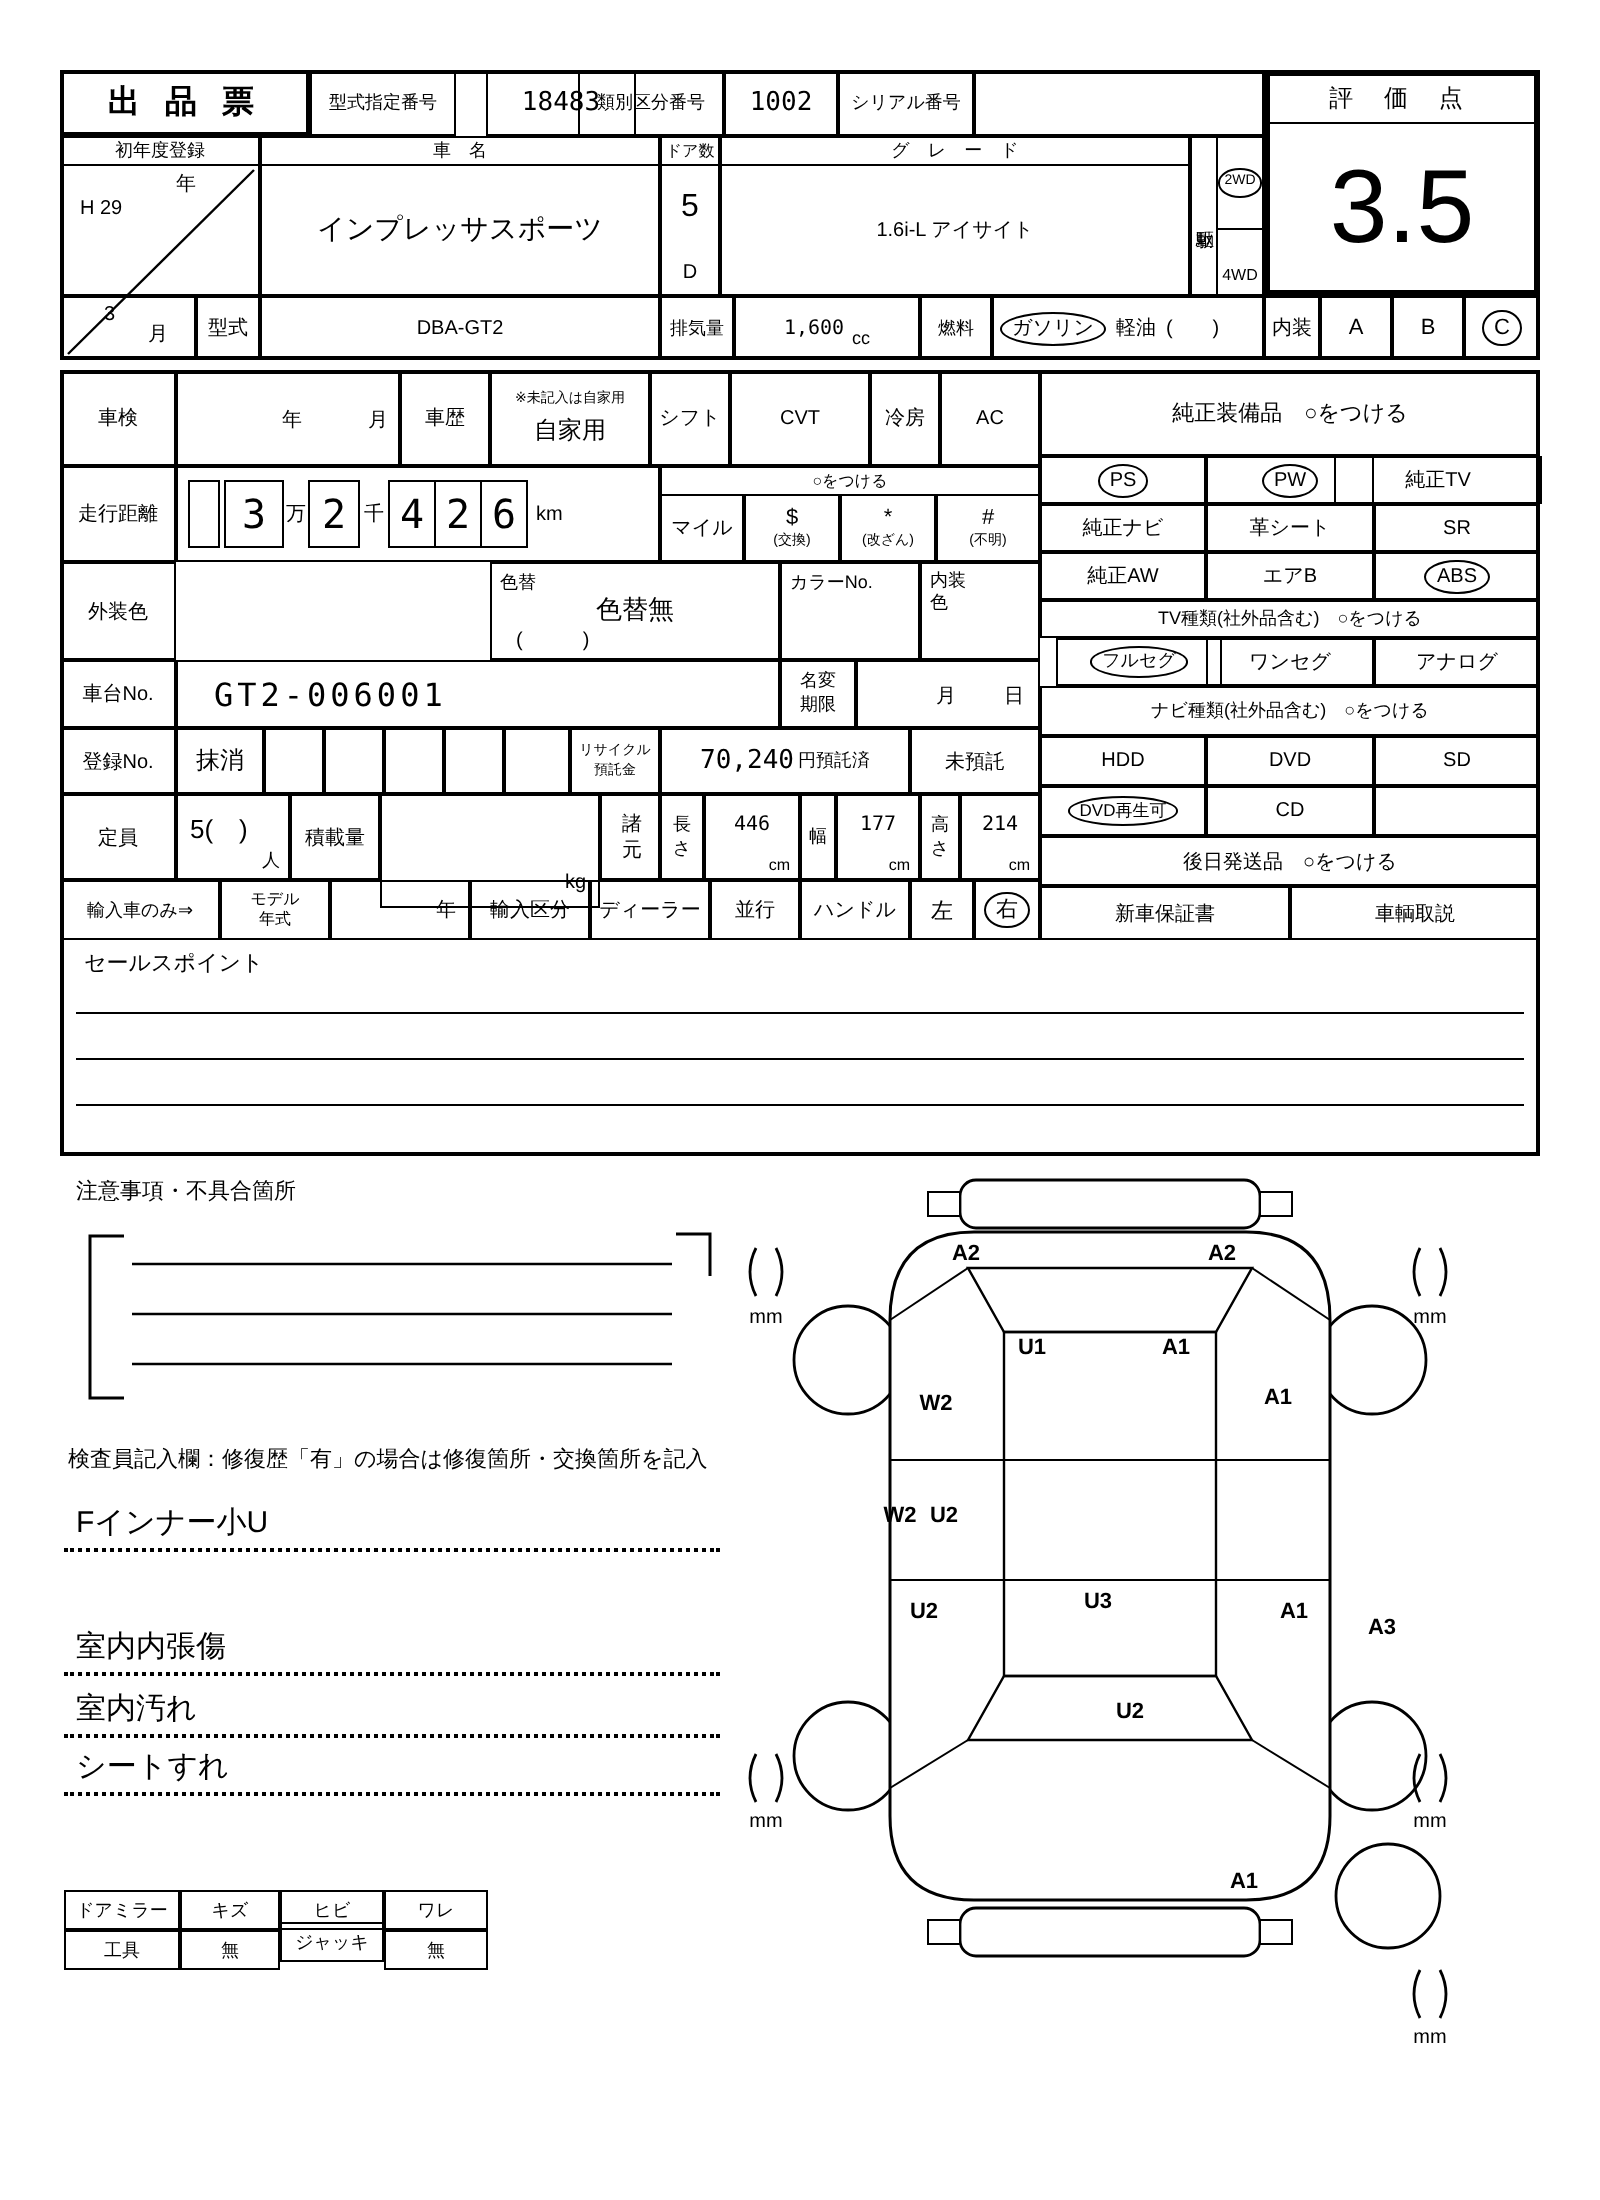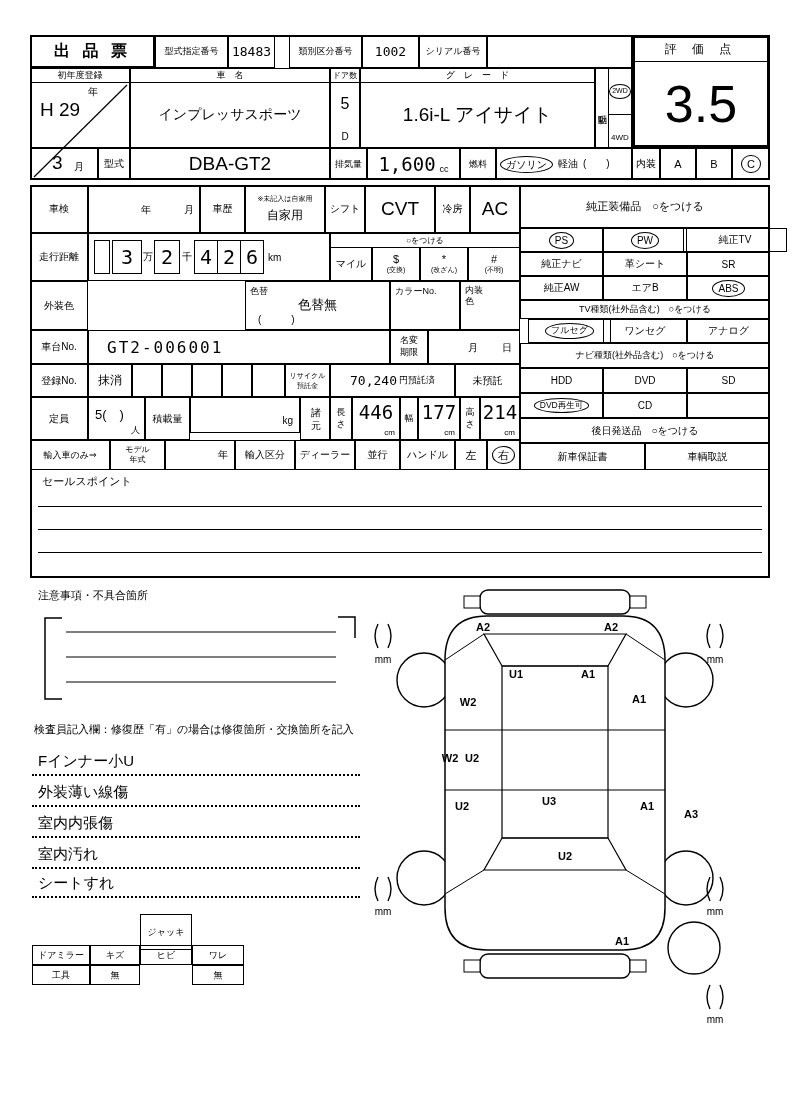--- a/index.html
+++ b/index.html
@@ -13,30 +13,30 @@
 .mono{font-family:"DejaVu Sans Mono",monospace}
 .circ{border:1.5px solid #000;border-radius:50%;padding:0 5px;display:inline-block;line-height:1.5;white-space:nowrap}
 .o2{position:absolute;border:2px solid #000;pointer-events:none}
 .o3{position:absolute;border:3px solid #000;pointer-events:none}
 .hl{position:absolute;border-top:1px solid #000}
 .itm{position:absolute;border-bottom:2px dotted #000;display:flex;align-items:flex-end;padding:0 0 3px 6px;font-size:15px}
 .mk{position:absolute;transform:translate(-50%,-50%);font-size:11px;font-weight:700}
 .mm{position:absolute;transform:translate(-50%,-50%);font-size:10px}
 .db{display:inline-flex;align-items:center;justify-content:center;height:34px;border:1px solid #000}
 .vt{writing-mode:vertical-rl;text-orientation:upright}
-.f7{font-size:7px}.f8{font-size:8px}.f9{font-size:9px}.f10{font-size:10px}.f11{font-size:11px}.f12{font-size:12px}.f13{font-size:13px}.f14{font-size:14px}.f15{font-size:19px}.f16{font-size:16px}.f20{font-size:20px}
+.f7{font-size:7px}.f8{font-size:8px}.f9{font-size:9px}.f10{font-size:10px}.f11{font-size:11px}.f12{font-size:12px}.f13{font-size:13px}.f14{font-size:14px}.f15{font-size:10px}.f16{font-size:16px}.f20{font-size:20px}
 </style>
 </head>
 <body>
 
 <div id="sheet">
 
   <div class="b cc f16" style="left:30px;top:35px;width:125px;height:33px;border-width:2px;font-weight:bold;letter-spacing:4px">出 品 票</div>
   <div class="b cc f9" style="left:155px;top:35px;width:73px;height:33px">型式指定番号</div>
-  <div class="b cc mono f13" style="left:228px;top:35px;width:47px;height:33px">18483</div>
+  <div class="b cc mono f13" style="left:243px;top:35px;width:75px;height:33px">18483</div>
   <div class="b cc f9" style="left:289px;top:35px;width:73px;height:33px">類別区分番号</div>
   <div class="b cc mono f13" style="left:362px;top:35px;width:57px;height:33px">1002</div>
   <div class="b cc f9" style="left:419px;top:35px;width:68px;height:33px">シリアル番号</div>
   <div class="b" style="left:487px;top:35px;width:145px;height:33px"></div>
 
   <div class="o3" style="left:632px;top:35px;width:138px;height:113px"></div>
   <div class="a cc f12" style="left:635px;top:38px;width:132px;height:24px;border-bottom:1px solid #000;letter-spacing:6px">評 価 点</div>
   <div class="a cc" style="left:635px;top:62px;width:132px;height:83px;font-size:52px">3.5</div>
 
   <svg class="a" style="left:30px;top:82px" width="100" height="98">
@@ -174,21 +174,21 @@
     <span class="f9">円預託済</span>
   </div>
   <div class="b cc f10" style="left:455px;top:364px;width:65px;height:33px">未預託</div>
 
   <div class="b cc f10" style="left:30px;top:397px;width:58px;height:43px">定員</div>
   <div class="b" style="left:88px;top:397px;width:57px;height:43px">
     <span class="a f13" style="left:6px;top:8px">5(　)</span>
     <span class="a f9" style="right:4px;bottom:2px">人</span>
   </div>
   <div class="b cc f10" style="left:145px;top:397px;width:45px;height:43px">積載量</div>
-  <div class="b" style="left:190px;top:397px;width:110px;height:36px">
+  <div class="b" style="left:190px;top:397px;width:110px;height:57px">
       <span class="a f10" style="right:6px;bottom:6px">kg</span>
     </div>
   <div class="b cc" style="left:300px;top:397px;width:30px;height:43px">
       <div class="f10" style="width:12px;line-height:1.3;text-align:right">諸元</div>
     </div>
   <div class="b cc" style="left:330px;top:397px;width:22px;height:43px">
       <div class="f9" style="width:10px;line-height:1.3;text-align:center">長さ</div>
     </div>
   <div class="b" style="left:352px;top:397px;width:48px;height:43px">
     <div class="cc mono f15" style="height:28px">446</div>
@@ -223,21 +223,21 @@
       <span class="circ f11">右</span>
     </div>
 
   <div class="b cc f11" style="left:520px;top:185px;width:250px;height:43px">純正装備品　○をつける</div>
   <div class="b cc" style="left:520px;top:228px;width:83px;height:24px">
       <span class="circ f10">PS</span>
     </div>
   <div class="b cc" style="left:603px;top:228px;width:84px;height:24px">
       <span class="circ f10">PW</span>
     </div>
-  <div class="b cc f10" style="left:683px;top:228px;width:104px;height:24px">純正TV</div>
+  <div class="b cc f10" style="left:667px;top:228px;width:104px;height:24px">純正TV</div>
   <div class="b cc f10" style="left:520px;top:252px;width:83px;height:24px">純正ナビ</div>
   <div class="b cc f10" style="left:603px;top:252px;width:84px;height:24px">革シート</div>
   <div class="b cc f10" style="left:687px;top:252px;width:83px;height:24px">SR</div>
   <div class="b cc f10" style="left:520px;top:276px;width:83px;height:24px">純正AW</div>
   <div class="b cc f10" style="left:603px;top:276px;width:84px;height:24px">エアB</div>
   <div class="b cc" style="left:687px;top:276px;width:83px;height:24px">
       <span class="circ f10">ABS</span>
     </div>
   <div class="b cc f9" style="left:520px;top:300px;width:250px;height:19px">TV種類(社外品含む)　○をつける</div>
   <div class="b cc" style="left:528px;top:319px;width:83px;height:24px">
@@ -310,32 +310,31 @@
     <path d="M710,297 Q704,309 710,321" fill="none" stroke="#000" stroke-width="1.4"></path>
     <path d="M720,297 Q726,309 720,321" fill="none" stroke="#000" stroke-width="1.4"></path>
     <path d="M710,405 Q704,417 710,429" fill="none" stroke="#000" stroke-width="1.4"></path>
     <path d="M720,405 Q726,417 720,429" fill="none" stroke="#000" stroke-width="1.4"></path>
   </svg>
 
   <div class="a f11" style="left:38px;top:588px">注意事項・不具合箇所</div>
 
   <div class="a f11" style="left:34px;top:722px">検査員記入欄：修復歴「有」の場合は修復箇所・交換箇所を記入</div>
   <div class="itm" style="left:32px;top:748px;width:328px;height:28px">Fインナー小U</div>
-  <div class="itm" style="left:32px;top:779px;width:328px;height:28px">外装薄い線傷</div>
   <div class="itm" style="left:32px;top:810px;width:328px;height:28px">室内内張傷</div>
   <div class="itm" style="left:32px;top:841px;width:328px;height:28px">室内汚れ</div>
   <div class="itm" style="left:32px;top:870px;width:328px;height:28px">シートすれ</div>
 
   <div class="b cc f9" style="left:32px;top:945px;width:58px;height:20px">ドアミラー</div>
   <div class="b cc f9" style="left:90px;top:945px;width:50px;height:20px">キズ</div>
   <div class="b cc f9" style="left:140px;top:945px;width:52px;height:20px">ヒビ</div>
   <div class="b cc f9" style="left:192px;top:945px;width:52px;height:20px">ワレ</div>
   <div class="b cc f9" style="left:32px;top:965px;width:58px;height:20px">工具</div>
   <div class="b cc f9" style="left:90px;top:965px;width:50px;height:20px">無</div>
-  <div class="b cc f9" style="left:140px;top:914px;width:52px;height:36px">ジャッキ</div>
+  <div class="b cc f9" style="left:140px;top:961px;width:52px;height:20px">ジャッキ</div>
   <div class="b cc f9" style="left:192px;top:965px;width:52px;height:20px">無</div>
 
   <div class="mk" style="left:483px;top:627px">A2</div>
   <div class="mk" style="left:611px;top:627px">A2</div>
   <div class="mk" style="left:516px;top:674px">U1</div>
   <div class="mk" style="left:588px;top:674px">A1</div>
   <div class="mk" style="left:468px;top:702px">W2</div>
   <div class="mk" style="left:639px;top:699px">A1</div>
   <div class="mk" style="left:450px;top:758px">W2</div>
   <div class="mk" style="left:472px;top:758px">U2</div>

